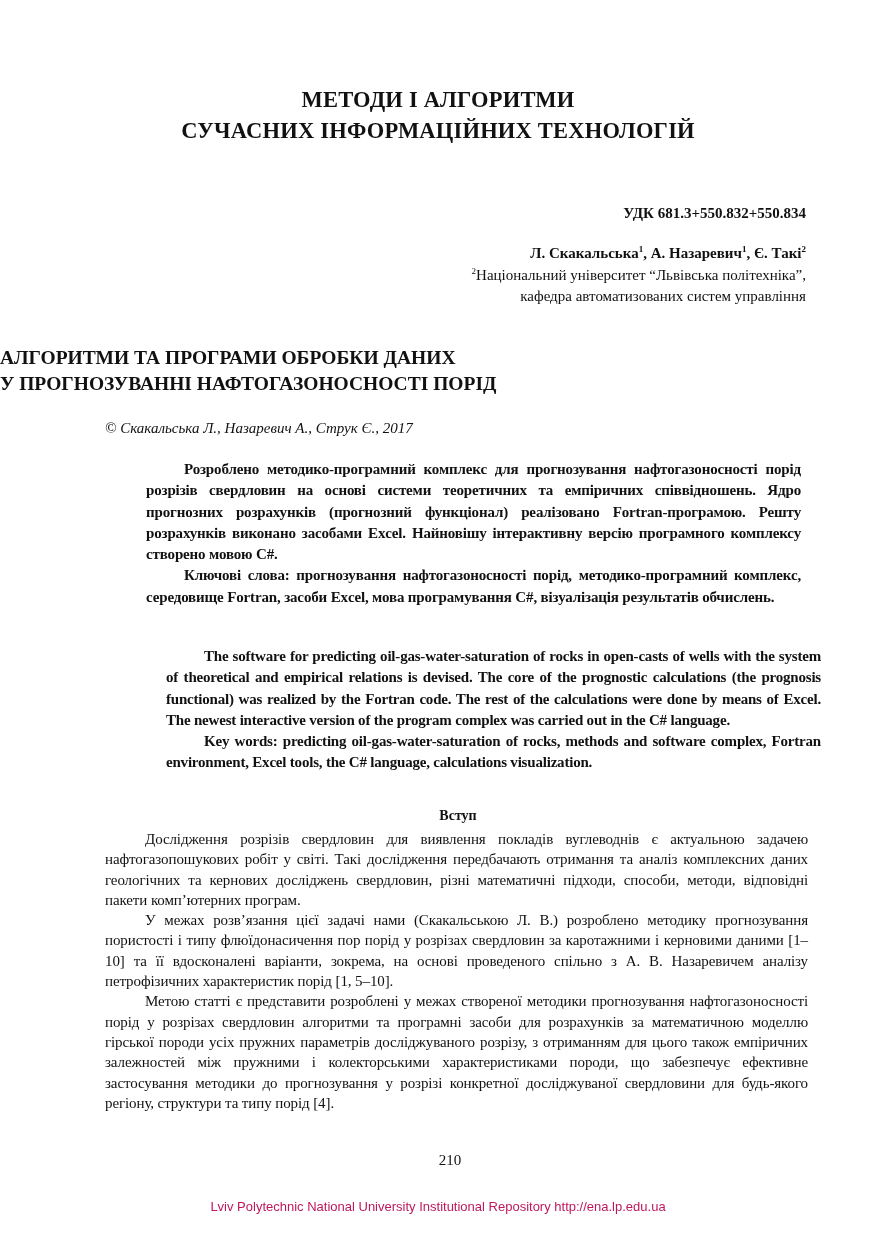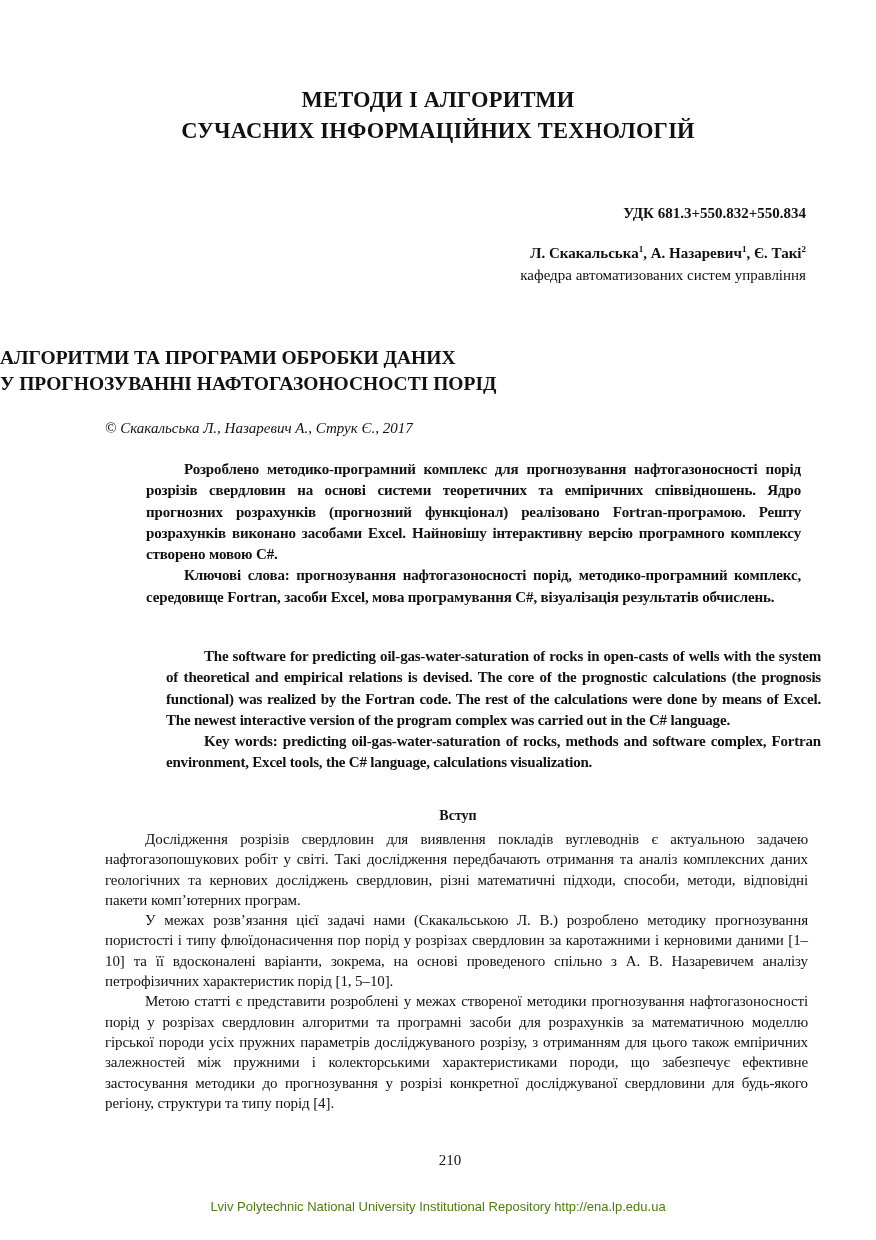--- a/index.html
+++ b/index.html
@@ -20,38 +20,39 @@
   .abstract p { margin: 0; text-indent: 38px; }
   .abs-ua { top: 459px; font-stretch: condensed; letter-spacing: -0.15px; }
   .abs-en { top: 646px; letter-spacing: -0.2px; margin-left: 20px; }
   .intro-heading { position: absolute; left: 0; width: 916px; top: 808px; text-align: center;
          font-weight: bold; font-size: 14px; }
   .body-text { position: absolute; left: 105px; width: 703px; top: 829px; font-size: 15px;
          line-height: 20.3px; text-align: justify; letter-spacing: -0.1px; }
   .body-text p { margin: 0; text-indent: 40px; }
   .page-number { position: absolute; left: 0; width: 900px; top: 1152px; text-align: center; font-size: 15px; }
   .footer { position: absolute; left: 0; width: 876px; top: 1199px; text-align: center;
-         font-family: "Liberation Sans", "DejaVu Sans", sans-serif; font-size: 13px; color: #4d7c0f; }
+         font-family: "Liberation Sans", "DejaVu Sans", sans-serif; font-size: 13px; color: #be185d; }
 </style>
 </head>
 <body>
 
 <div class="page">
 
   <div class="section-title">
     <div>МЕТОДИ І АЛГОРИТМИ</div>
     <div>СУЧАСНИХ ІНФОРМАЦІЙНИХ ТЕХНОЛОГІЙ</div>
   </div>
 
   <div class="udk">УДК 681.3+550.832+550.834</div>
 
   <div class="authors">
     <div class="names">
       <span>Л. Скакальська</span><sup>1</sup><span>, А. Назаревич</span><sup>1</sup><span>, Є. Такі</span><sup>2</sup>
     </div>
+    <div><sup>2</sup><span>Національний університет “Львівська політехніка”,</span></div>
     <div>кафедра автоматизованих систем управління</div>
   </div>
 
   <div class="paper-title">
     <div>АЛГОРИТМИ ТА ПРОГРАМИ ОБРОБКИ ДАНИХ</div>
     <div>У ПРОГНОЗУВАННІ НАФТОГАЗОНОСНОСТІ ПОРІД</div>
   </div>
 
   <div class="copyright">© Скакальська Л., Назаревич А., Струк Є., 2017</div>
 

